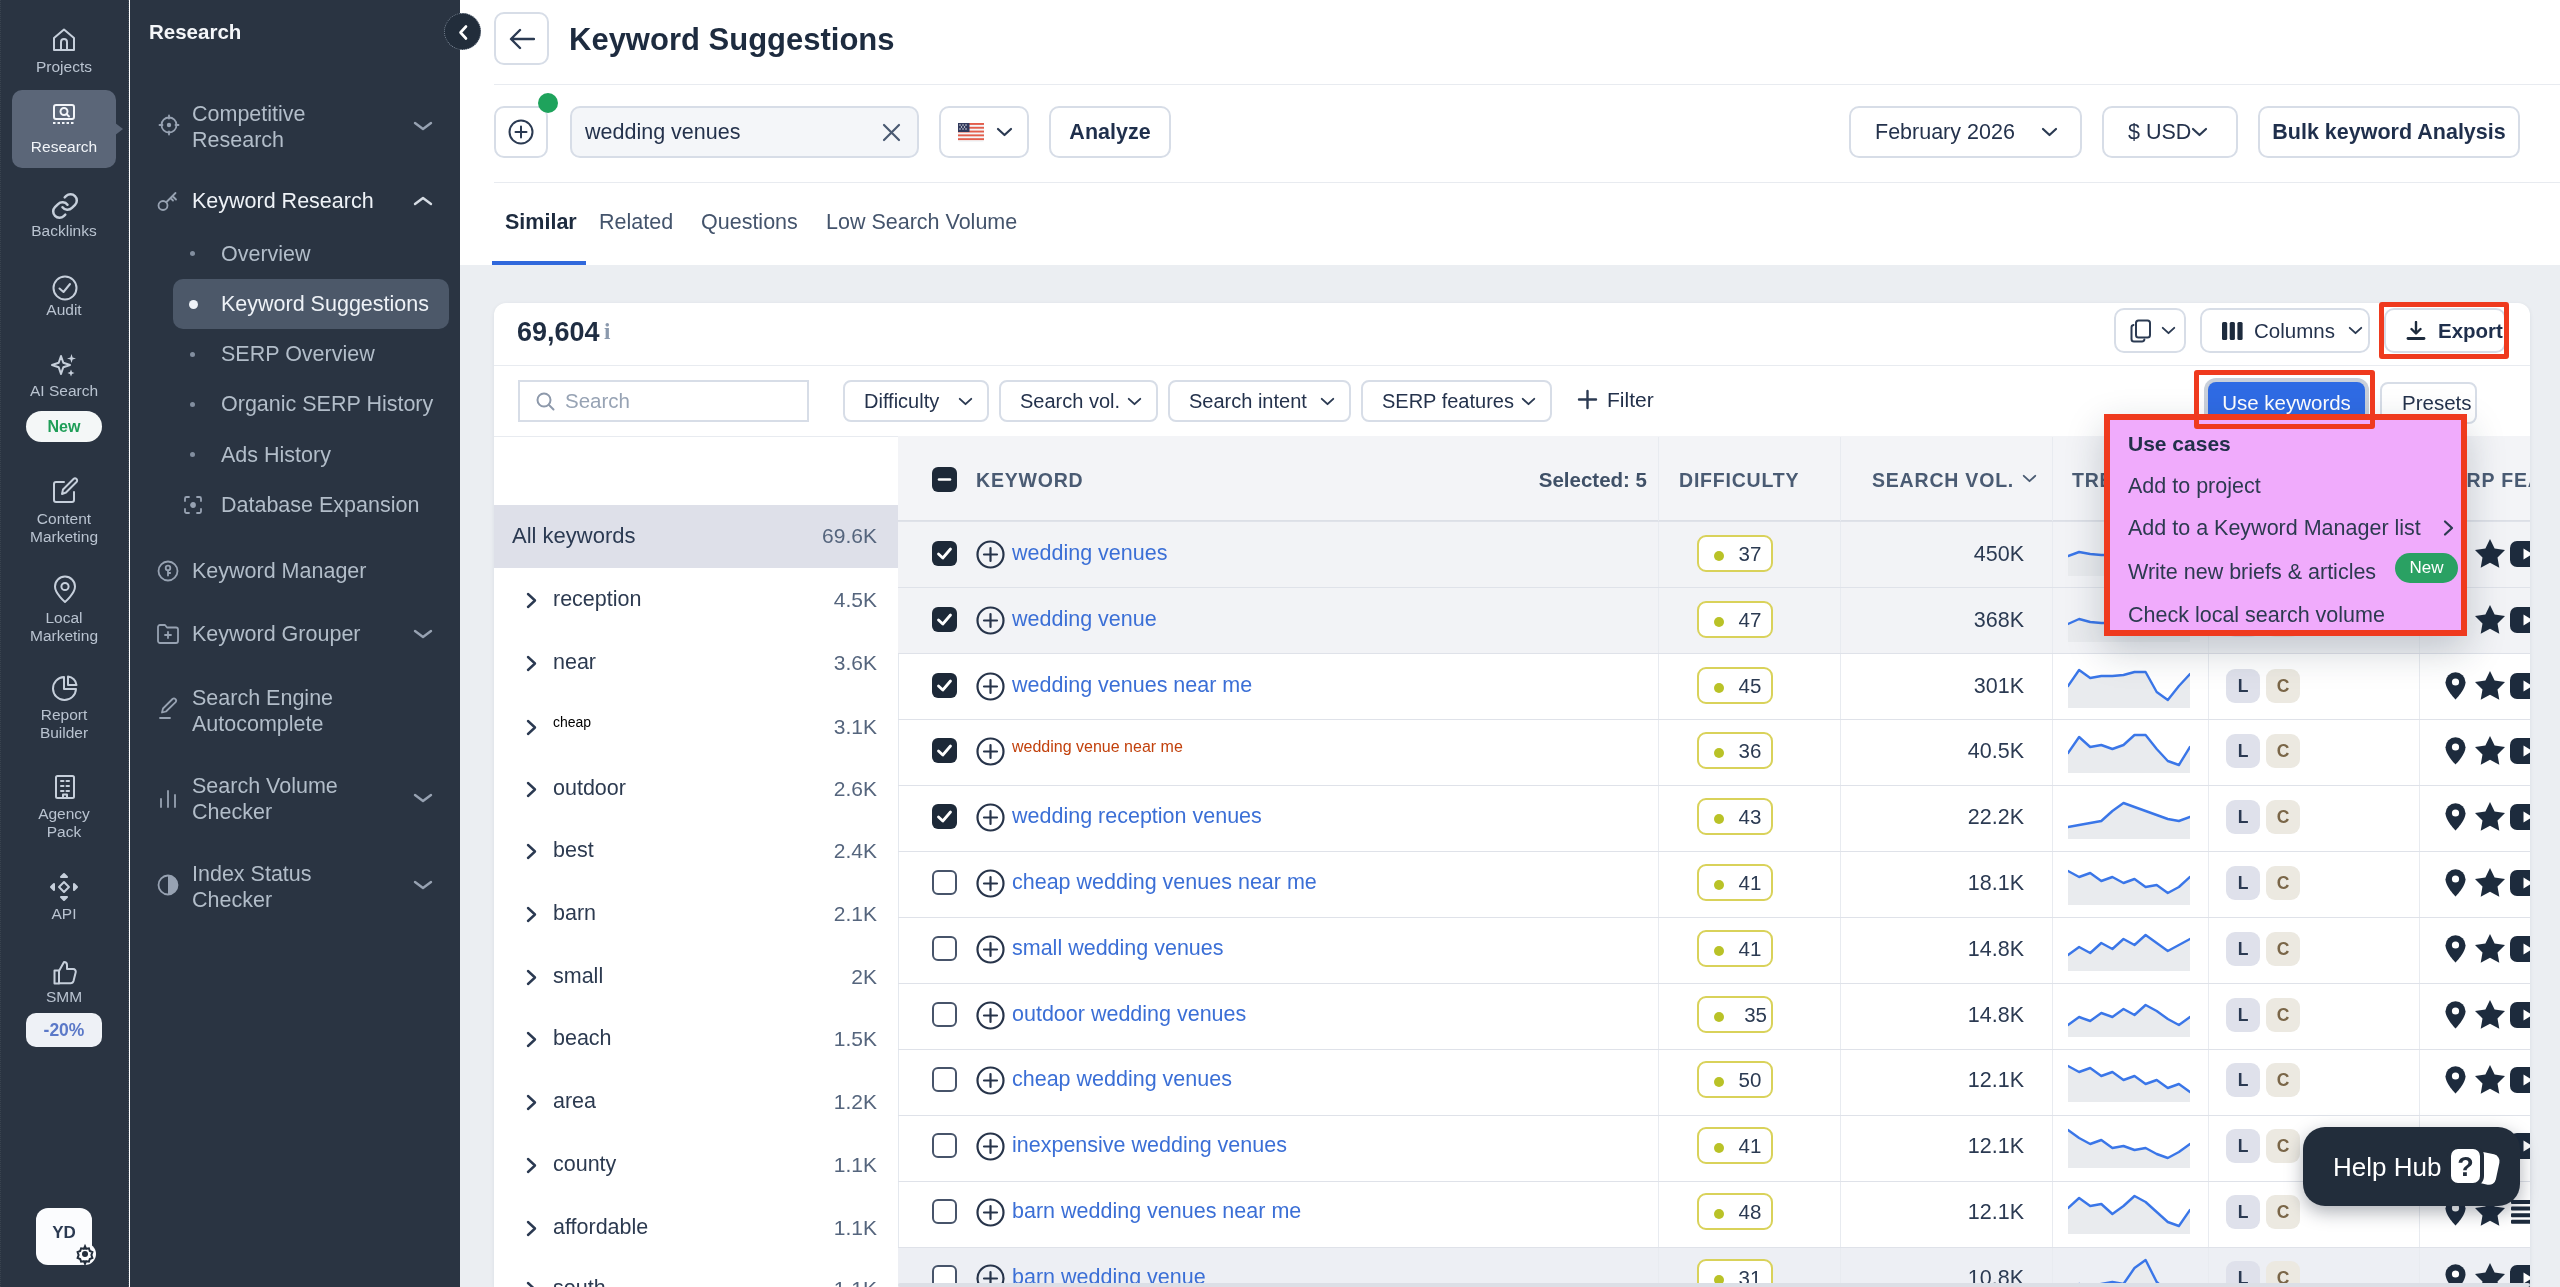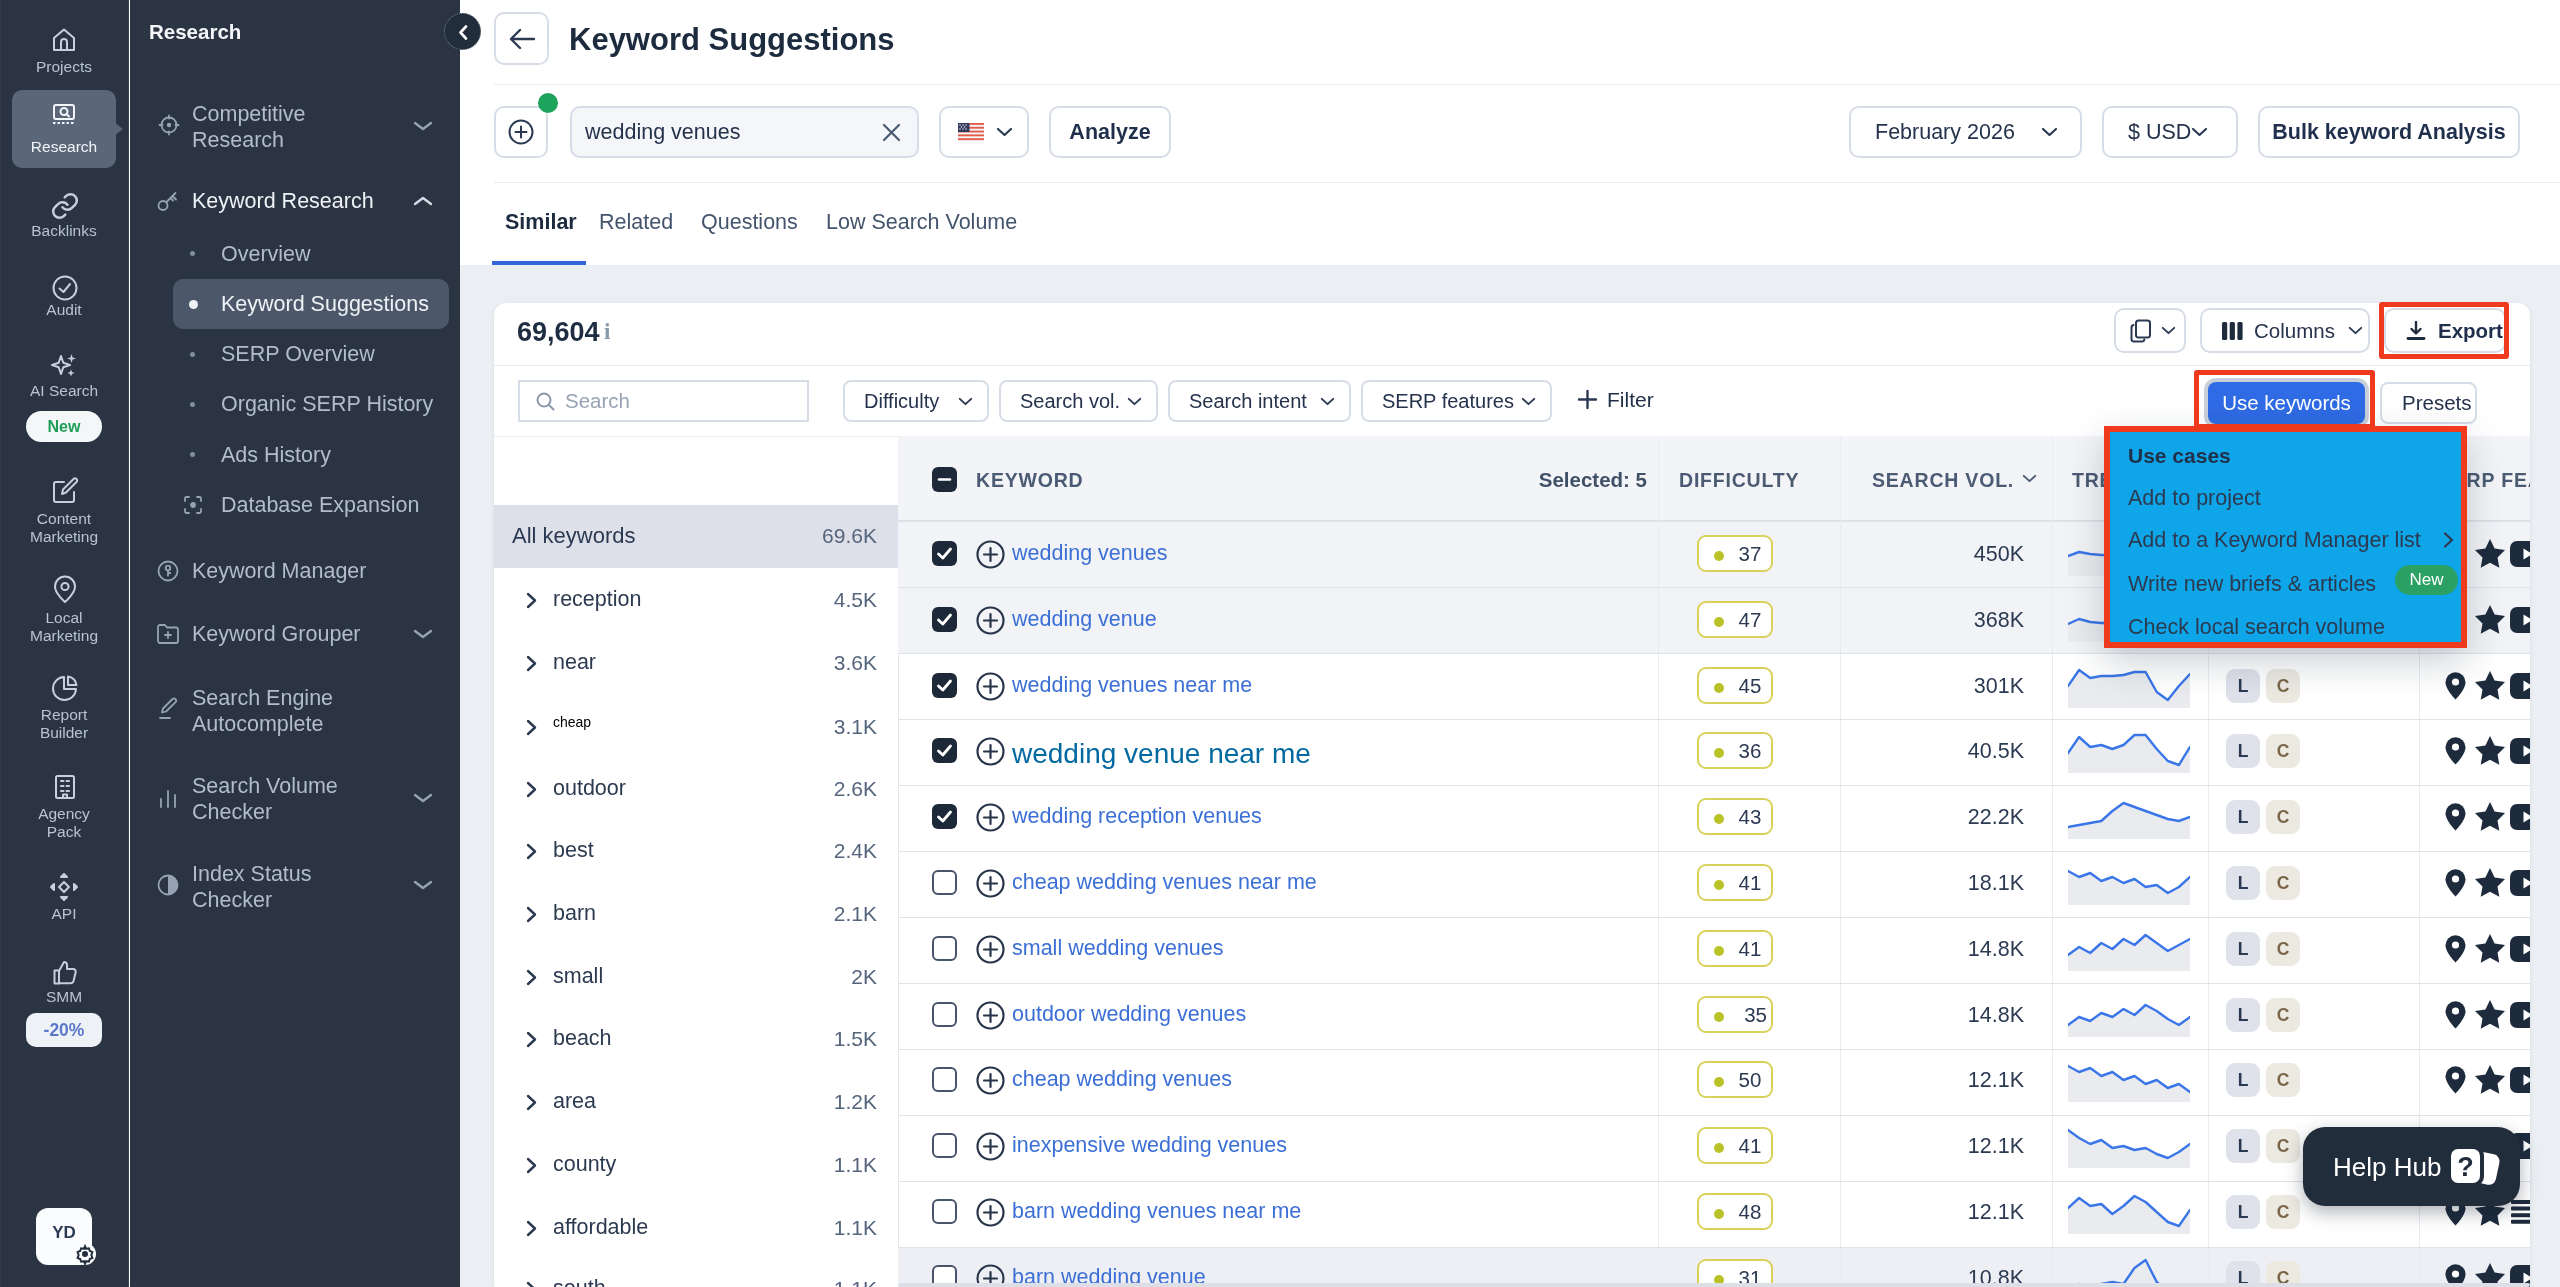--- a/index.html
+++ b/index.html
@@ -598,21 +598,21 @@
       <svg width="25" height="25" viewBox="0 0 25 25">
         <path d="M6.5 13 L10.8 17 L18.5 8" stroke="#fff" stroke-width="2.8" fill="none" stroke-linecap="round" stroke-linejoin="round"></path>
       </svg>
     </div>
 <div class="abs" style="left:482px;top:434px">
       <svg width="29" height="29" viewBox="0 0 29 29">
         <circle cx="14.5" cy="14.5" r="13" stroke="#27344a" stroke-width="2.2" fill="none"></circle>
         <path d="M14.5 8 V21 M8 14.5 H21" stroke="#27344a" stroke-width="2.2" stroke-linecap="round"></path>
       </svg>
     </div>
-<div class="abs" style="left:518px;top:435px;font-size:28px;color:#0369a1">wedding venue near me</div>
+<div class="abs" style="left:518px;top:435px;font-size:16px;color:#c2410c">wedding venue near me</div>
 <div class="abs" style="left:1203px;top:429px;width:76px;height:37px;border:2px solid #d9d25a;border-radius:9px;background:#fff">
       <div style="position:absolute;left:15px;top:13.5px;width:10px;height:10px;border-radius:50%;background:#b9c227"></div>
       <div style="position:absolute;left:34px;top:5px;width:34px;text-align:center;font-size:20.5px;color:#2b3a52">36</div>
     </div>
 <div class="abs" style="left:1386px;top:436px;width:144px;text-align:right;font-size:21.5px;color:#2b3a52">40.5K</div>
 <div class="abs" style="left:1574px;top:424px">
       <svg width="122" height="46" viewBox="0 0 122 46">
         <polygon points="0,46 0.0,26.0 11.1,10.0 22.2,20.0 33.3,18.0 44.4,22.0 55.5,18.0 66.5,8.0 77.6,8.0 88.7,22.0 99.8,34.0 110.9,38.0 122.0,20.0 122,46" fill="#e9ebee"></polygon>
         <polyline points="0.0,26.0 11.1,10.0 22.2,20.0 33.3,18.0 44.4,22.0 55.5,18.0 66.5,8.0 77.6,8.0 88.7,22.0 99.8,34.0 110.9,38.0 122.0,20.0" stroke="#3a76e8" stroke-width="2.4" fill="none" stroke-linejoin="round" stroke-linecap="round"></polyline>
       </svg>
@@ -943,21 +943,21 @@
       </svg>
     </div>
 <div class="abs" style="left:2016px;top:962px">
       <svg width="34" height="26" viewBox="0 0 34 26">
         <rect width="34" height="26" rx="7" fill="#1d2b3d"></rect>
         <path d="M13.5 7.5 L22.5 13 L13.5 18.5 Z" fill="#fff"></path>
       </svg>
     </div>
 <div class="abs" style="left:404px;top:980px;width:1632px;height:4px;background:#dcdfe6;border-radius:3px"></div>
 </div>
-<div class="abs" style="left:2104px;top:426px;width:363px;height:222px;background:#0ea5e9;border:6px solid #ef3a1e;box-shadow:0 14px 36px rgba(25,39,60,.22);z-index:30">
+<div class="abs" style="left:2104px;top:414px;width:363px;height:222px;background:#f0abfc;border:6px solid #ef3a1e;box-shadow:0 14px 36px rgba(25,39,60,.22);z-index:30">
 <div class="abs" style="left:18px;top:12px;font-size:21px;font-weight:bold;color:#22304a">Use cases</div>
 <div class="abs" style="left:18px;top:54px;font-size:21.5px;color:#2c3a50">Add to project</div>
 <div class="abs" style="left:18px;top:96px;font-size:21.5px;color:#2c3a50">Add to a Keyword Manager list</div>
 <div class="abs" style="left:332px;top:99px">
       <svg width="13" height="18" viewBox="0 0 13 18">
         <path d="M3 2.5 L10 9 L3 15.5" stroke="#2c3a50" stroke-width="2.2" fill="none" stroke-linecap="round" stroke-linejoin="round"></path>
       </svg>
     </div>
 <div class="abs" style="left:18px;top:140px;font-size:21.5px;color:#2c3a50">Write new briefs &amp; articles</div>
 <div class="abs" style="left:285px;top:133px;width:63px;height:30px;border-radius:16px;background:#2aa163;color:#fff;font-size:17px;text-align:center;line-height:30px">New</div>

